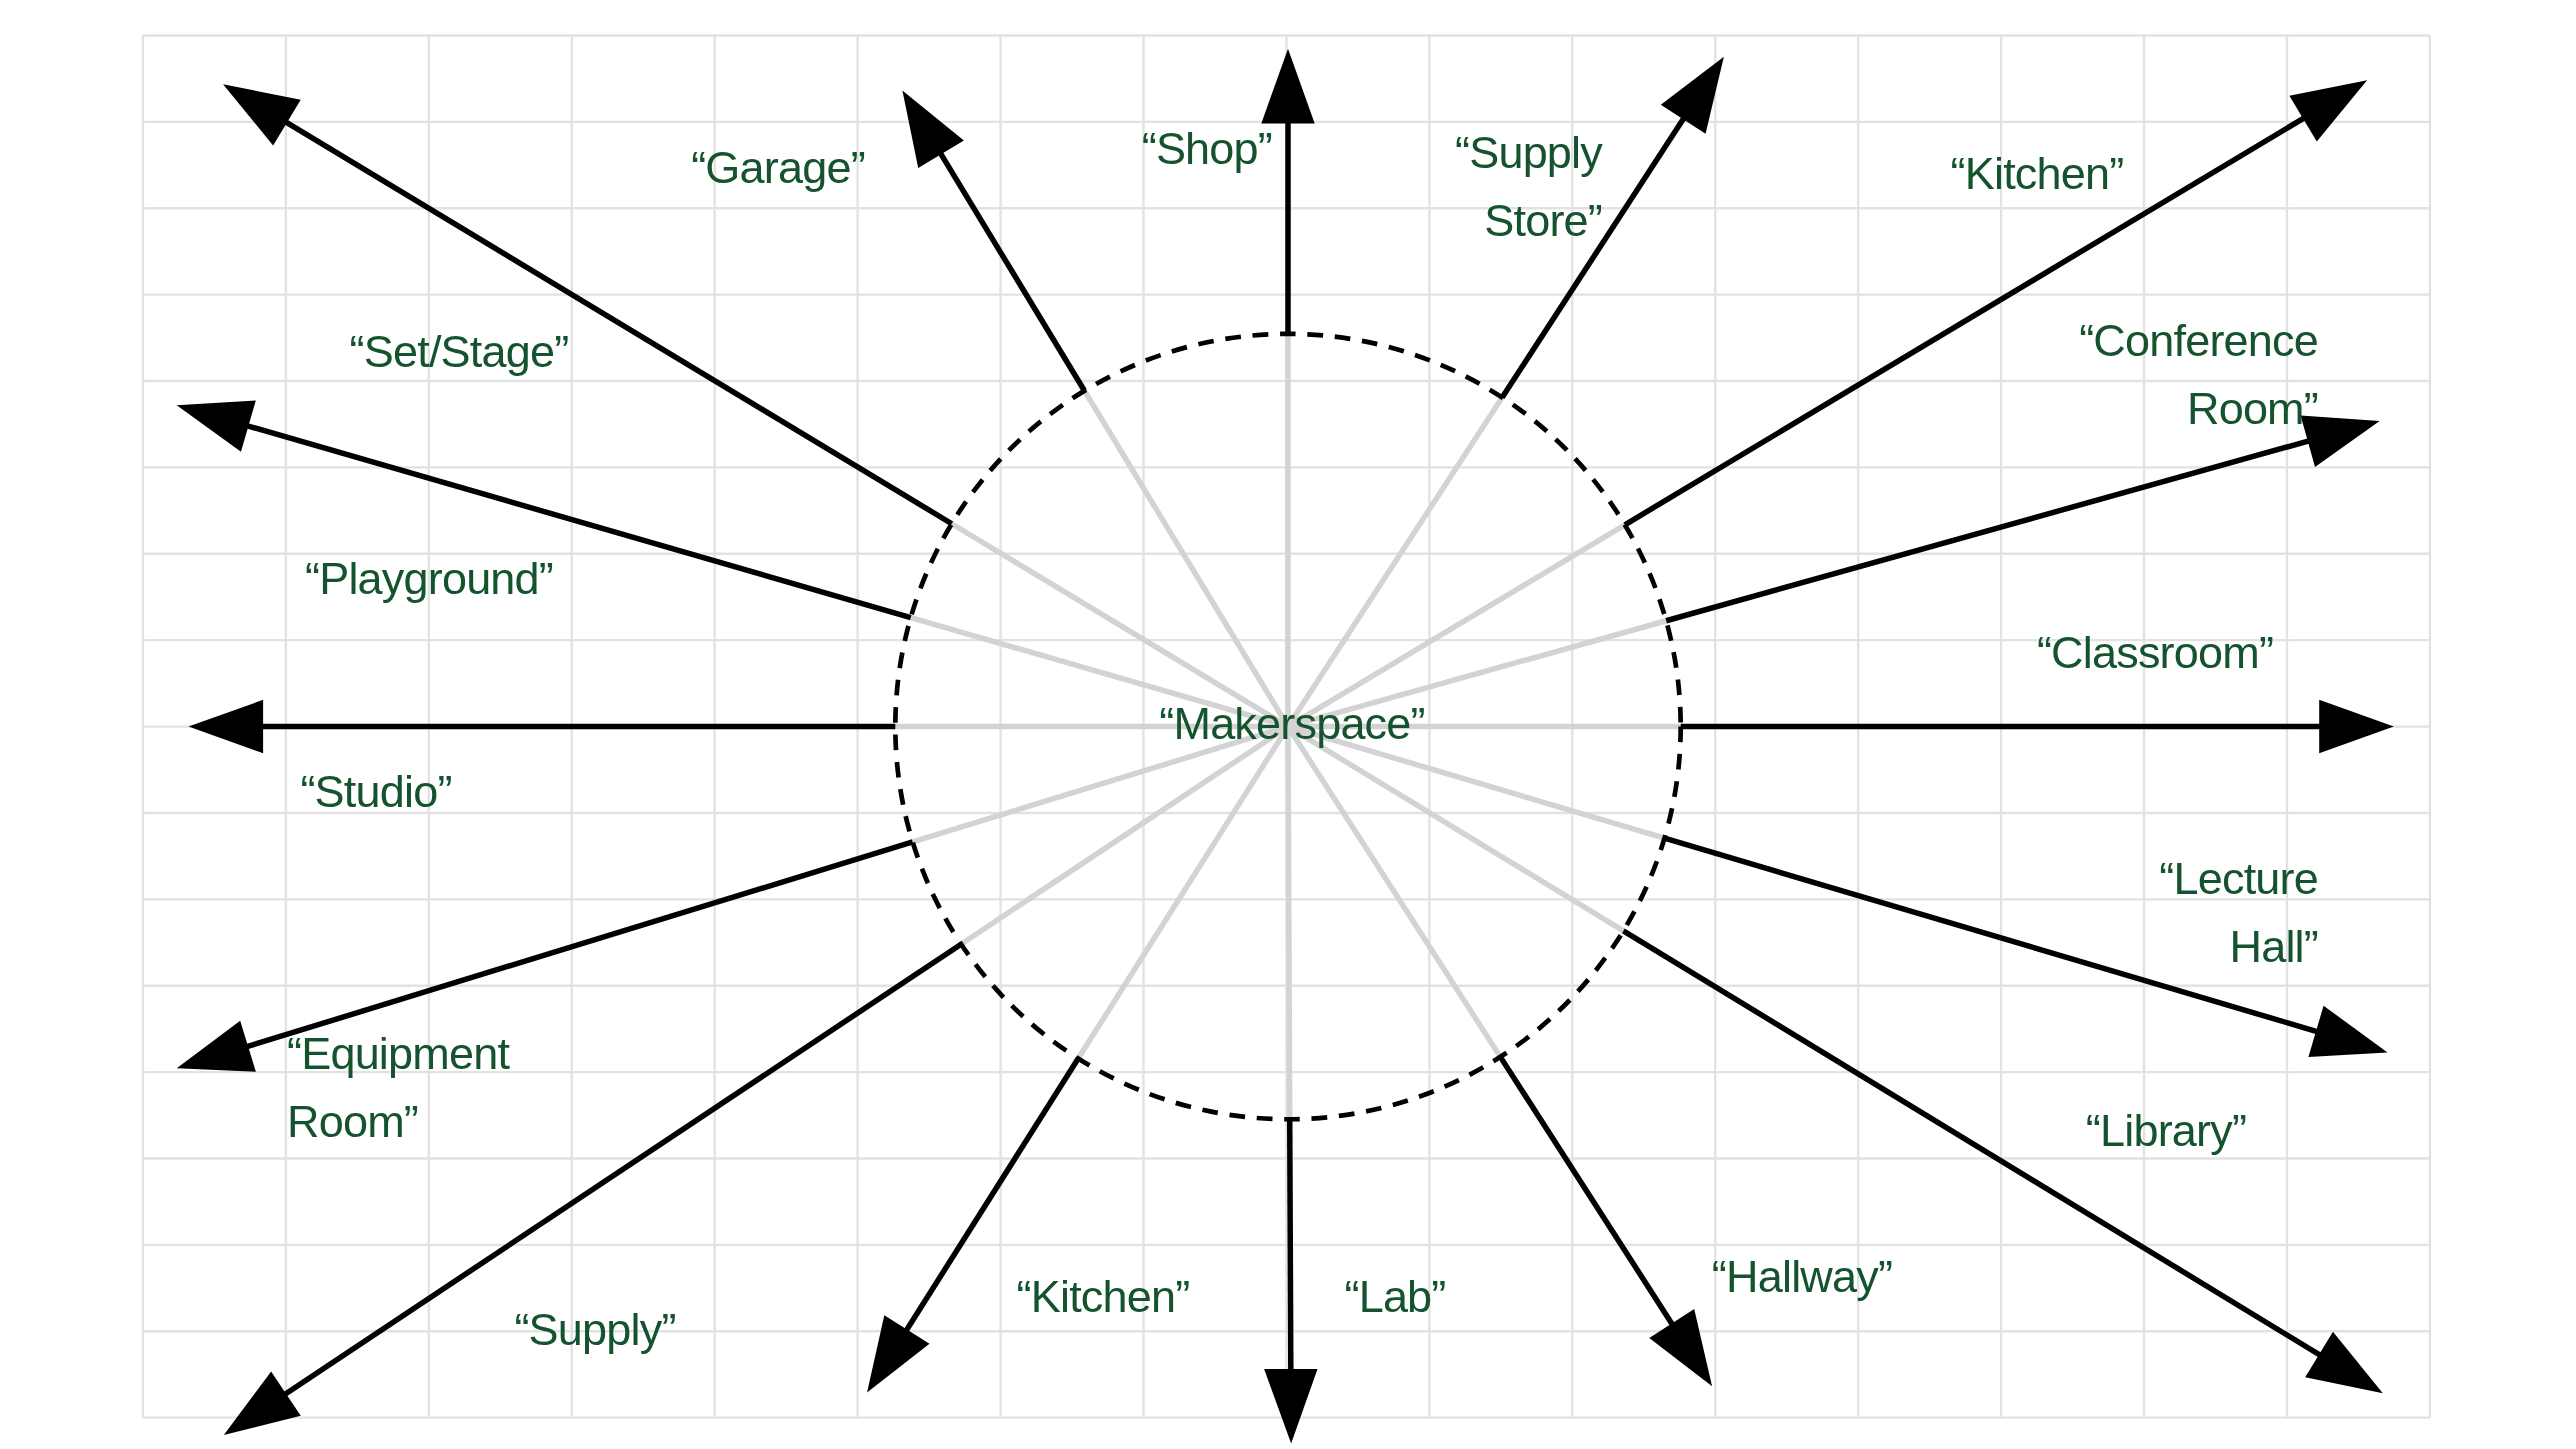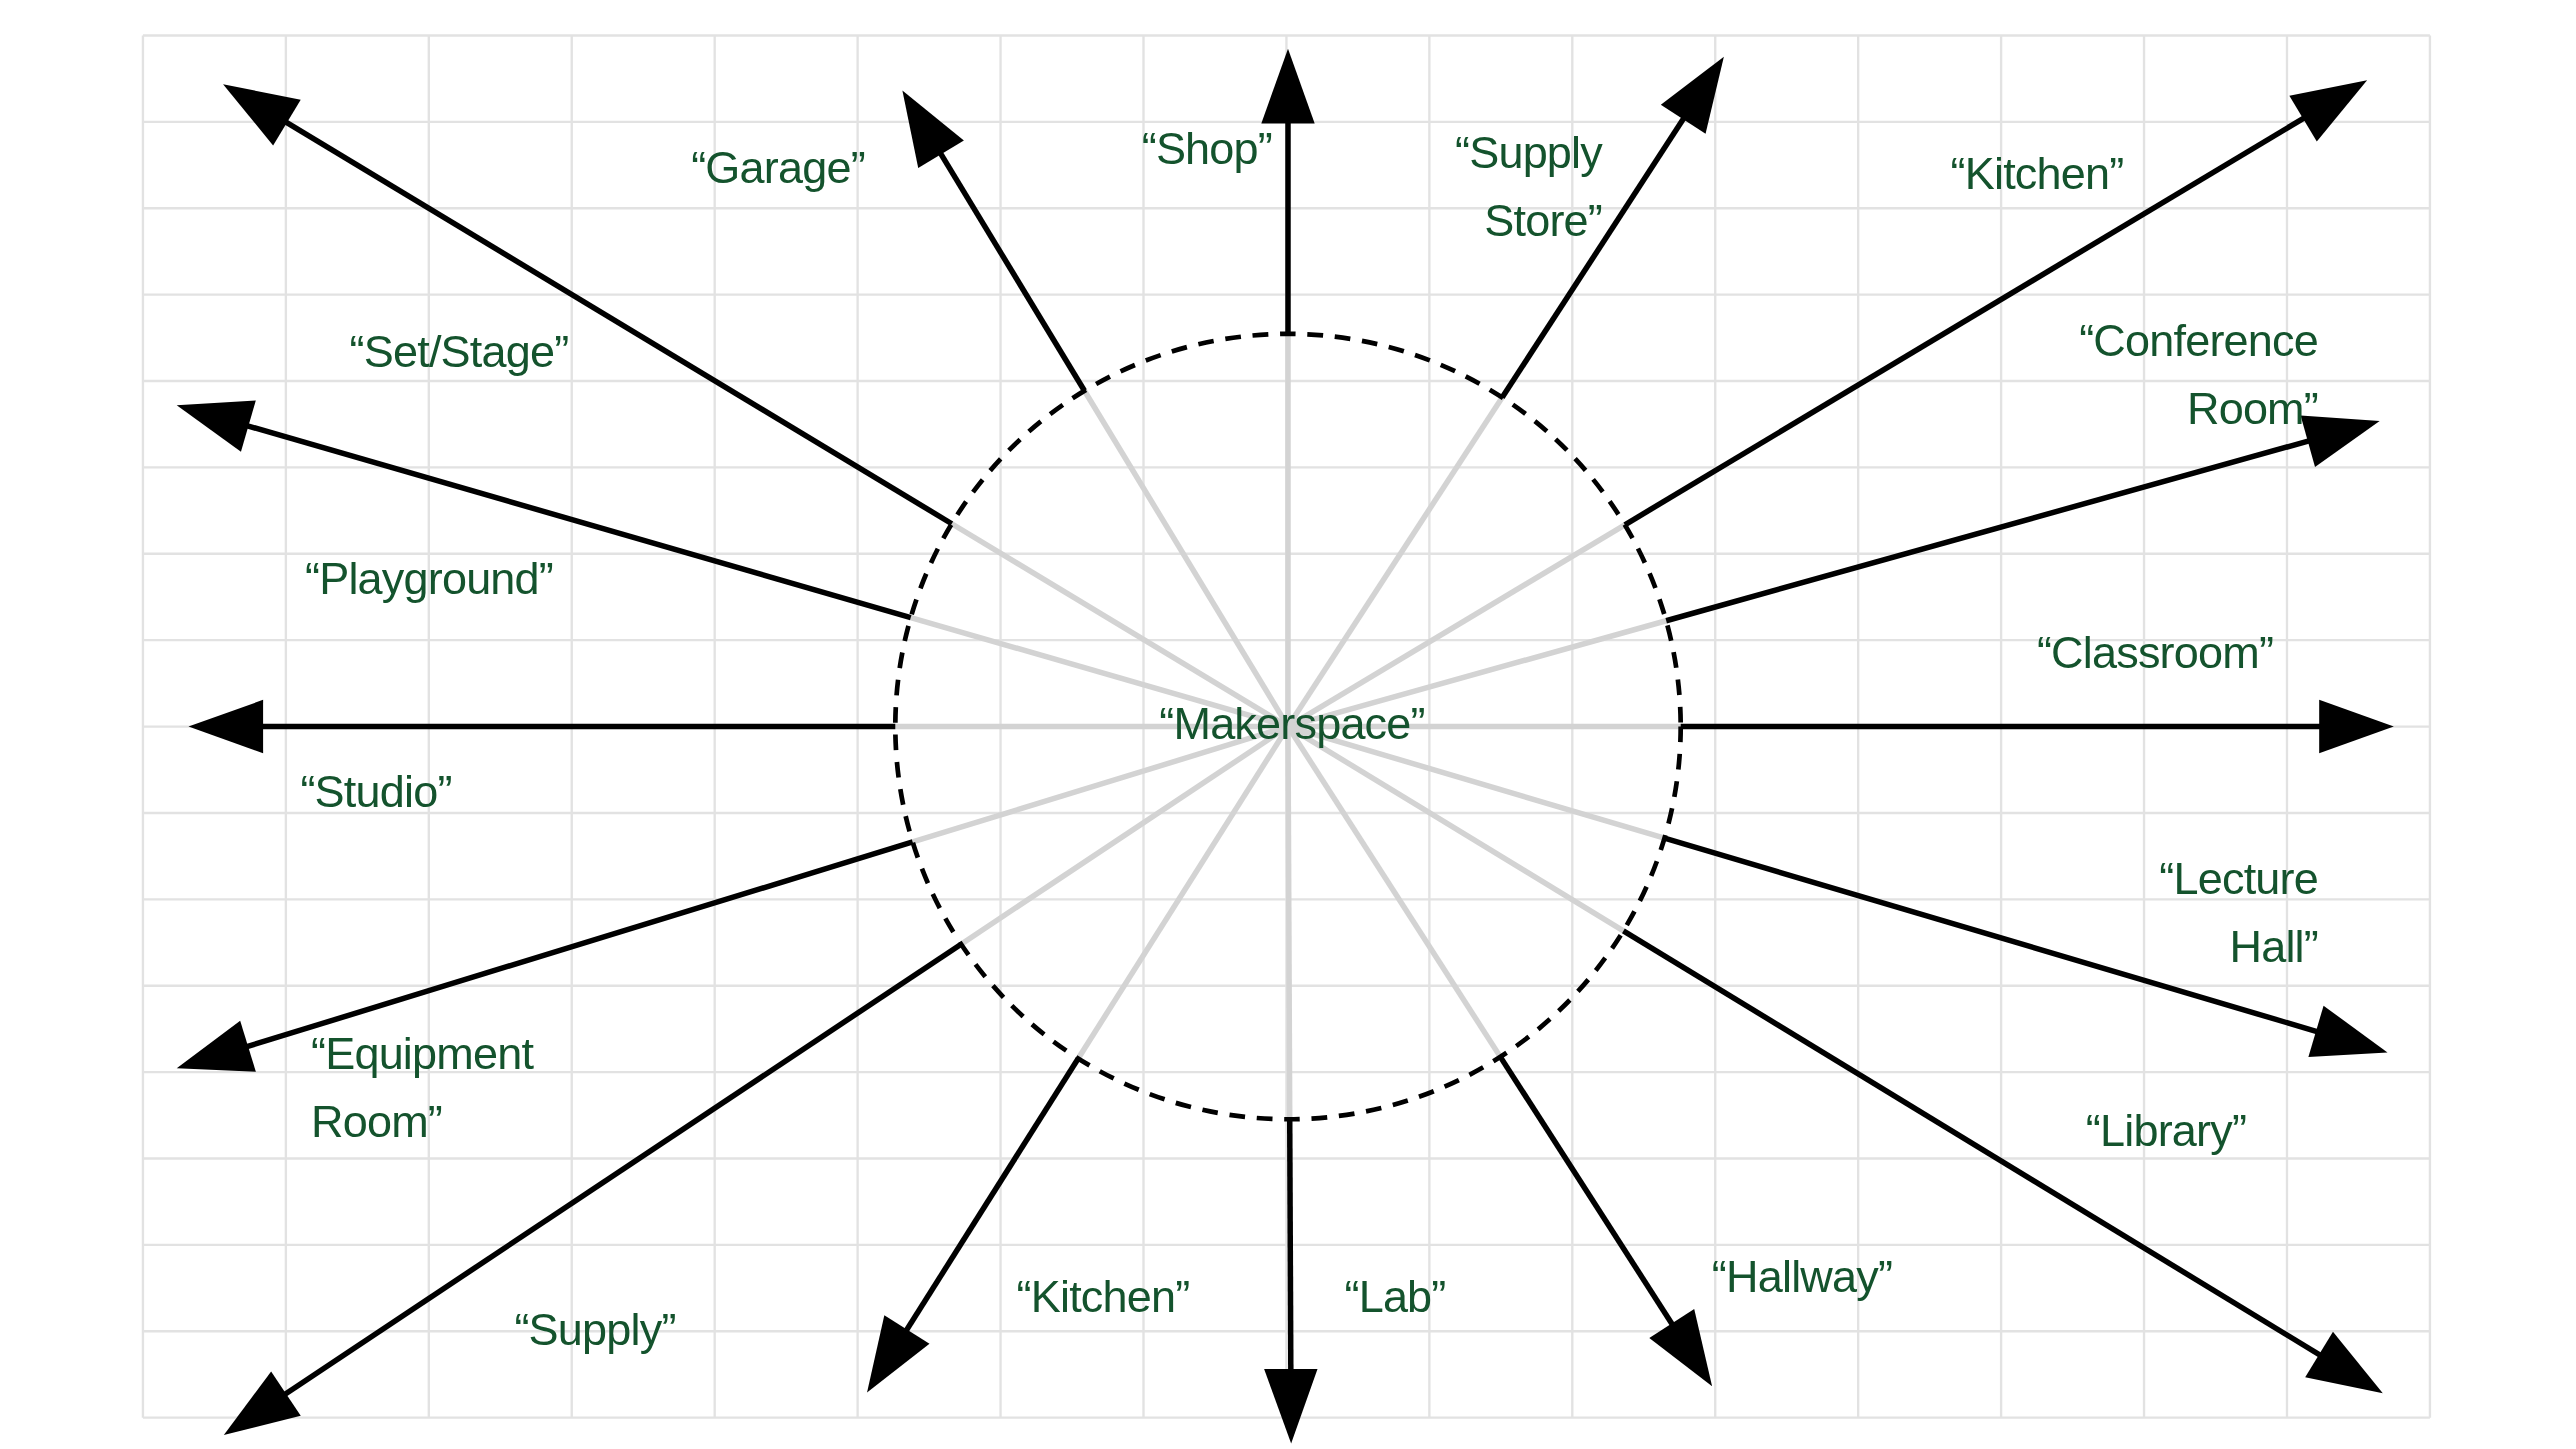--- a/index.html
+++ b/index.html
@@ -17,21 +17,21 @@
     font-weight: 400;
     font-size: 45px;
     line-height: 68px;
     letter-spacing: -0.8px;
     color: #14532d;
     white-space: nowrap;
     z-index: 2;
   }
   .align-center { transform: translate(-50%, -50%); text-align: center; }
   .align-right  { transform: translate(-100%, -50%); text-align: right; }
-  .align-left   { transform: translate(0, -50%); text-align: left; padding-left: 24px; }
+  .align-left   { transform: translate(0, -50%); text-align: left; }
 </style>
 </head>
 <body>
 
 <div id="canvas">
   <svg id="diagram-svg" width="2576" height="1450" viewBox="0 0 3280 1846">
       <g>
         <line x1="182" y1="45" x2="182" y2="1805" stroke="#e2e2e2" stroke-width="3"></line>
         <line x1="364" y1="45" x2="364" y2="1805" stroke="#e2e2e2" stroke-width="3"></line>
         <line x1="546" y1="45" x2="546" y2="1805" stroke="#e2e2e2" stroke-width="3"></line>

